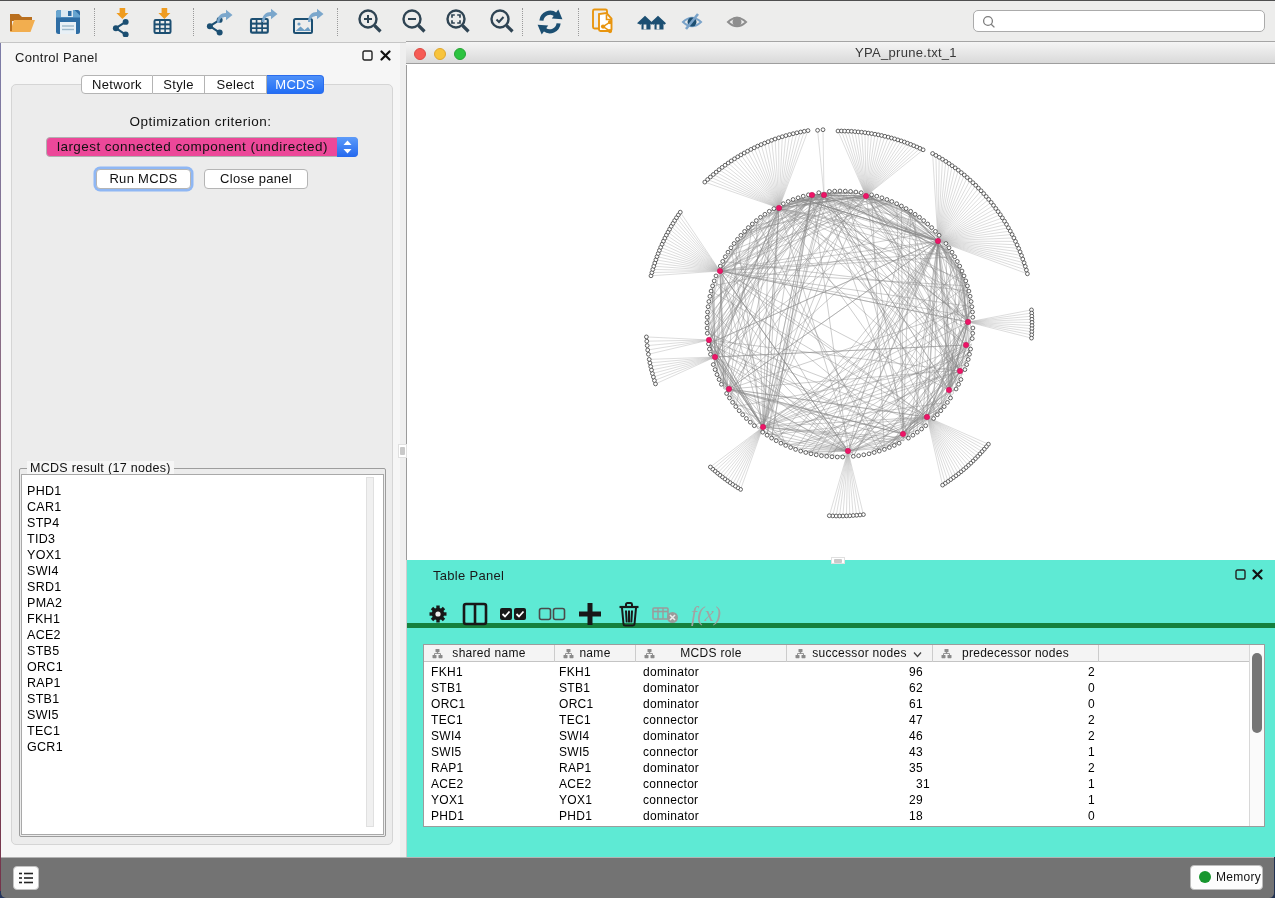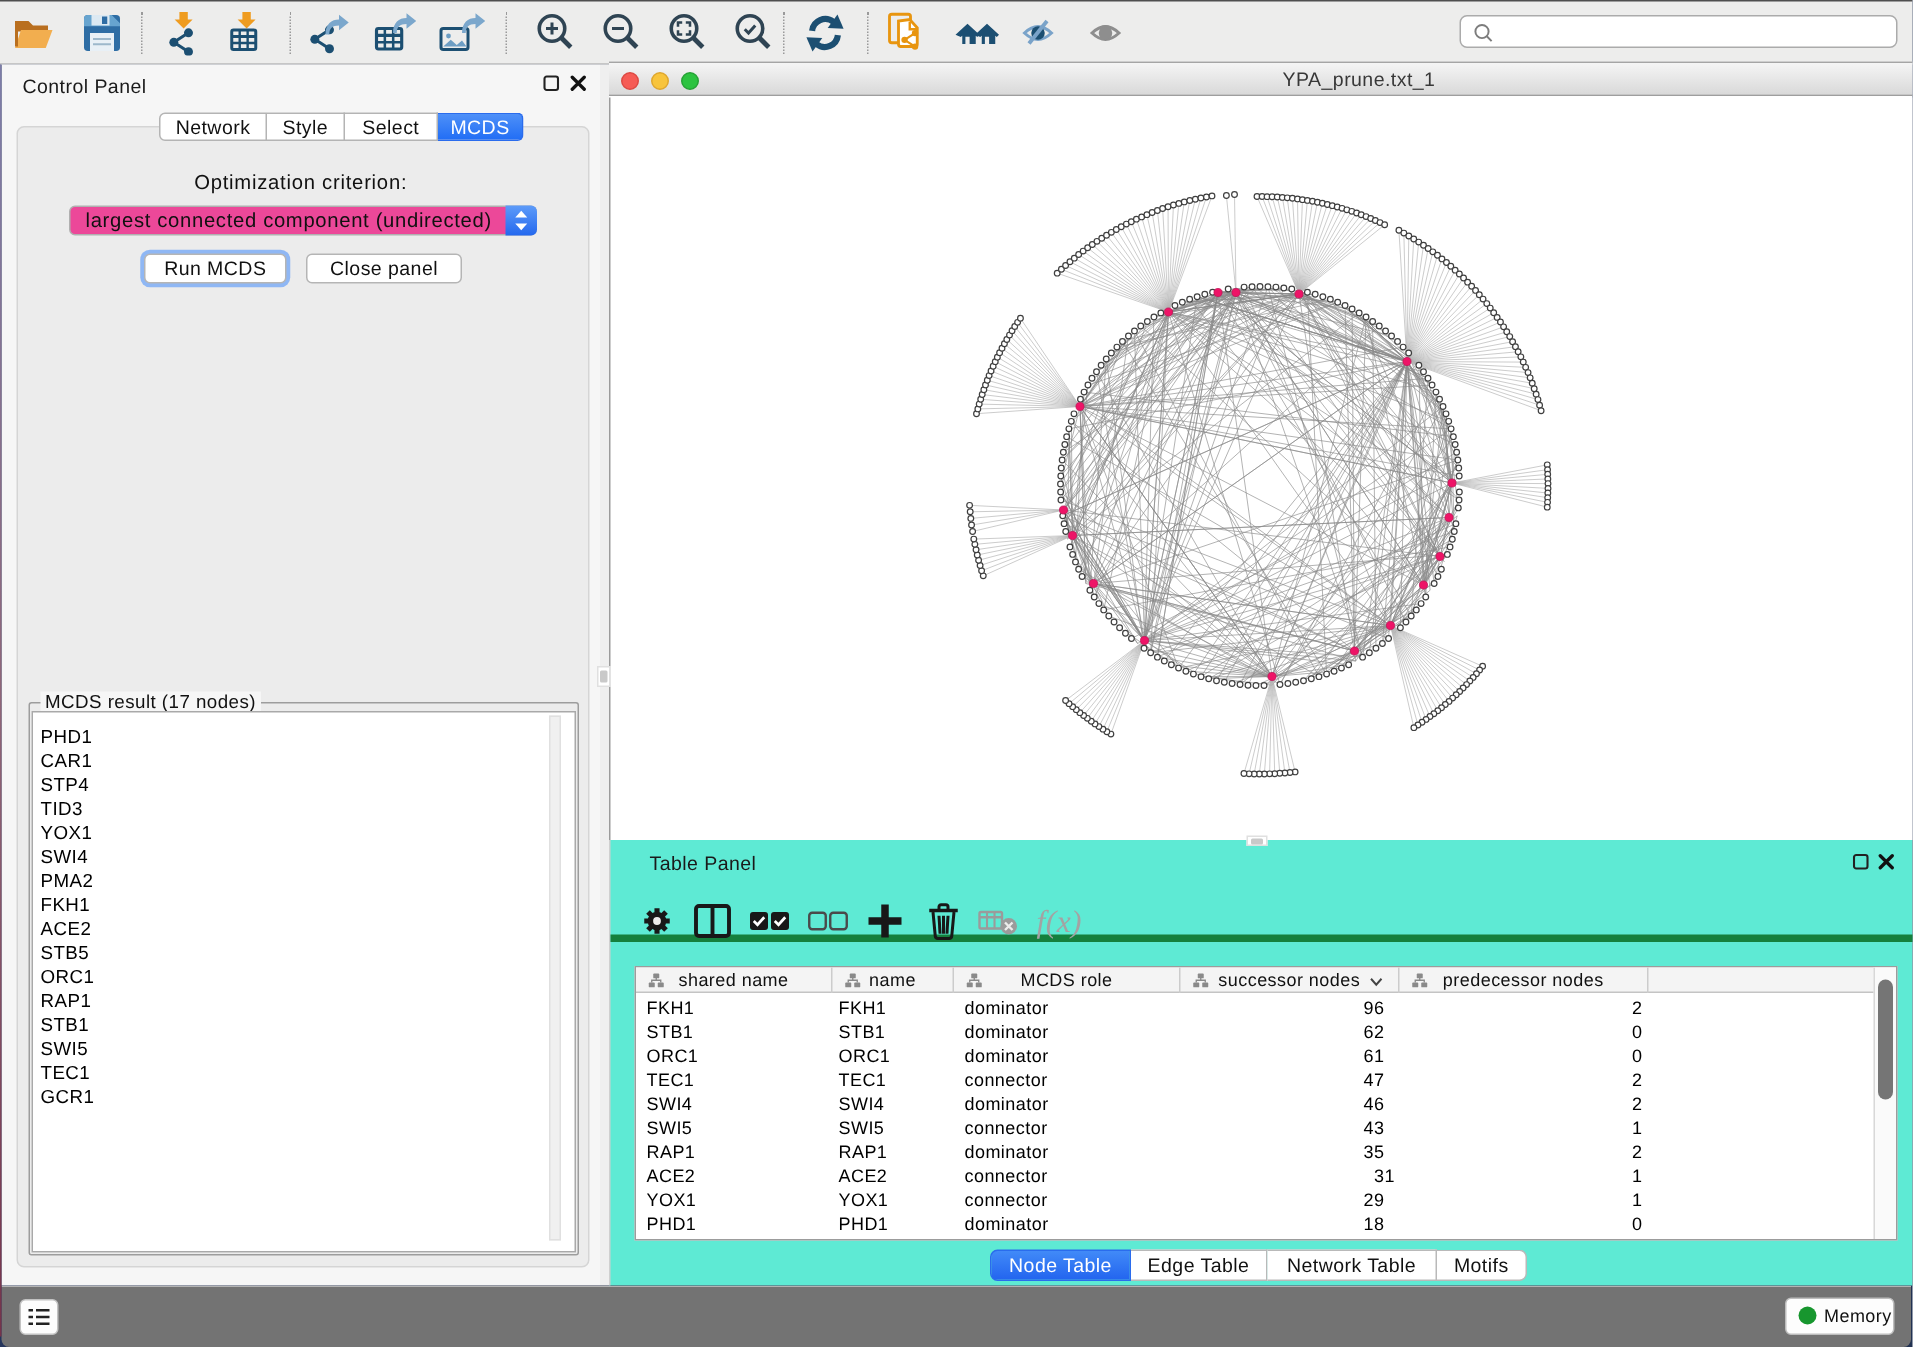--- a/index.html
+++ b/index.html
@@ -12,21 +12,21 @@
 .tsep { position:absolute; top:7px; height:28px; width:0; border-left:1px dotted #9a9a9a; }
 .ticon { position:absolute; top:6px; }
 
 
 #search { position:absolute; left:973px; top:9px; width:292px; height:22px; background:#fff; border:1px solid #ababab; border-radius:5px; }
 
 
 #cpanel { left:1px; top:43px; width:399px; height:814px; background:#f6f6f6; }
 #cp-title { position:absolute; left:14px; top:7px; font-size:13px; color:#1a1a1a; }
 .winbtn { position:absolute; top:7px; width:11px; height:11px; }
-#cp-tabs { position:absolute; left:80px; top:32px; height:19px; display:flex; font-size:13px;margin-left:25px; }
+#cp-tabs { position:absolute; left:80px; top:32px; height:19px; display:flex; font-size:13px; }
 .tab { background:#fff; border:1px solid #b4b4b4; border-left:none; padding:0; text-align:center; line-height:17px; color:#111; }
 .tab.first { border-left:1px solid #b4b4b4; border-radius:4px 0 0 4px; }
 .tab.last { border-radius:0 4px 4px 0; }
 .tab.sel { background:linear-gradient(#4e90f8,#226ef5); color:#fff; border-color:#2a6ced; }
 #cp-gray { position:absolute; left:10px; top:41px; width:382px; height:761px; background:#ececec; border:1px solid #d5d5d5; border-radius:5px; }
 #opt-label { position:absolute; left:0; top:71px; width:100%; text-align:center; font-size:13.5px; letter-spacing:0.5px; color:#111; }
 #dropdown { position:absolute; left:45px; top:94px; width:312px; height:20px; background:#ec4899; border:1px solid #b0b0b0; border-radius:4px; font-size:13.5px; letter-spacing:0.45px; color:#111; line-height:18px; padding-left:10px; }
 #dd-btn { position:absolute; right:-1px; top:-1px; width:21px; height:20px; background:linear-gradient(#5d9bf9,#2468ee); border-radius:0 4px 4px 0; }
 .btn { position:absolute; height:20px; background:#fff; border:1px solid #b5b5b5; border-radius:4px; font-size:13px; color:#111; text-align:center; line-height:18px; }
 #btn-run { left:95px; top:126px; width:95px; box-shadow:0 0 0 2.5px rgba(120,170,246,.8); }
@@ -258,20 +258,21 @@
   <div class="btn" id="btn-close">Close panel</div>
   <div id="fieldset">
     <div id="fs-legend">MCDS result (17 nodes)</div>
     <div id="listbox">
       <div class="li">PHD1</div>
         <div class="li">CAR1</div>
         <div class="li">STP4</div>
         <div class="li">TID3</div>
         <div class="li">YOX1</div>
         <div class="li">SWI4</div>
+        <div class="li">SRD1</div>
         <div class="li">PMA2</div>
         <div class="li">FKH1</div>
         <div class="li">ACE2</div>
         <div class="li">STB5</div>
         <div class="li">ORC1</div>
         <div class="li">RAP1</div>
         <div class="li">STB1</div>
         <div class="li">SWI5</div>
         <div class="li">TEC1</div>
         <div class="li">GCR1</div>
@@ -1430,26 +1431,20 @@
         <span class="tc" style="left:7px">PHD1</span>
         <span class="tc" style="left:135px">PHD1</span>
         <span class="tc" style="left:219px">dominator</span>
         <span class="tc num" style="left:363px;width:136px">18</span>
         <span class="tc num" style="left:509px;width:162px">0</span>
       </div>
     <div id="tbl-vscroll">
         <div id="tbl-thumb"></div>
       </div>
   </div>
-  <div id="bottom-tabs">
-    <div class="btab first sel" style="width:94px">Node Table</div>
-    <div class="btab" style="width:91px">Edge Table</div>
-    <div class="btab" style="width:113px">Network Table</div>
-    <div class="btab last" style="width:60px">Motifs</div>
-  </div>
 </div>
 
 <div class="abs" id="statusbar">
   <div id="list-btn"><svg width="24" height="22" viewBox="0 0 24 22">
         <g stroke="#222" stroke-width="1.6">
           <line x1="5" y1="6.5" x2="8" y2="6.5"></line>
           <line x1="10" y1="6.5" x2="19" y2="6.5"></line>
           <line x1="5" y1="11" x2="8" y2="11"></line>
           <line x1="10" y1="11" x2="19" y2="11"></line>
           <line x1="5" y1="15.5" x2="8" y2="15.5"></line>

